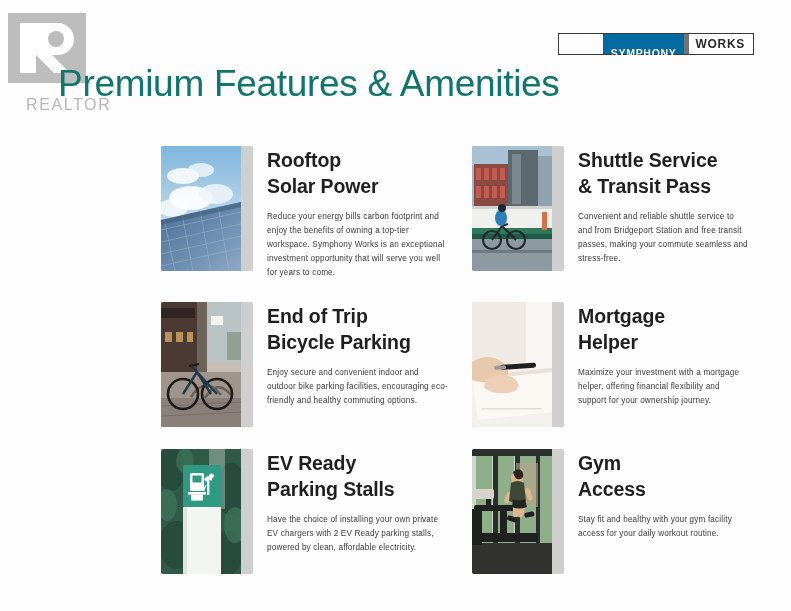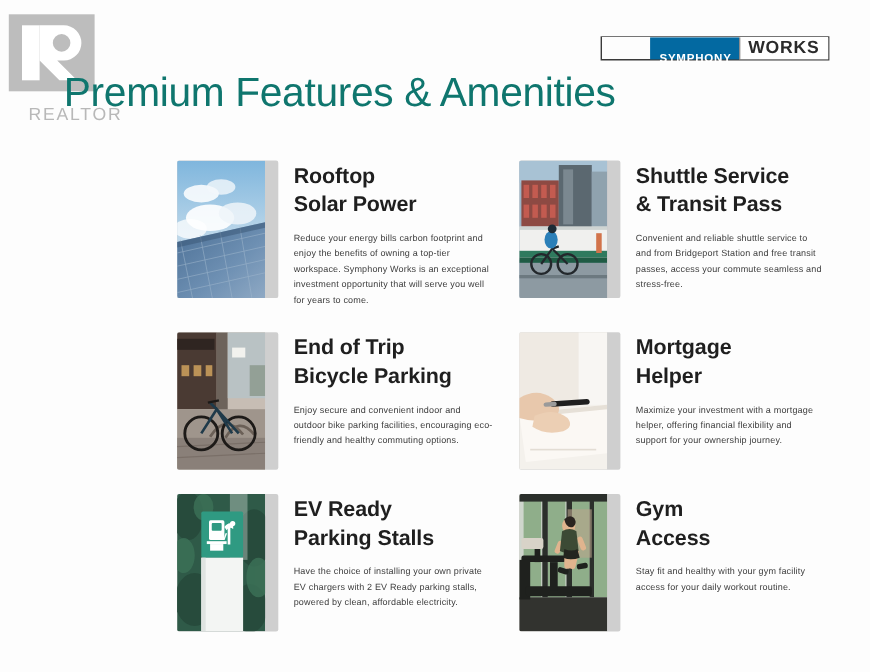--- a/index.html
+++ b/index.html
@@ -42,25 +42,25 @@
   .brand-logo .part-dark {
     background:#0369a1; color:#ffffff;
     font-size:10.5px; font-weight:bold;
     letter-spacing:0.7px;
     display:flex; align-items:center;
     padding:18px 7px 0 8px;
     margin-left:44px;
   }
   .brand-logo .part-light {
     background:#ffffff; color:#2b2b2b;
-    font-size:16px; font-weight:bold;
+    font-size:12px; font-weight:bold;
     letter-spacing:0.7px;
     display:flex; align-items:center;
     padding:0 8px 0 7px;
-    border-left:1px solid #737373;
+    border-left:5px solid #737373;
   }
 
   
   .page-title {
     position:absolute; left:58px; top:63px;
     font-size:37px;
     font-weight:normal;
     color:#0f766e;
     letter-spacing:-0.3px;
     white-space:nowrap;
@@ -208,21 +208,21 @@
             <path d="M30 80 L36 78" stroke="#23282c" stroke-width="2" fill="none"></path>
           </g>
           <ellipse cx="29" cy="72" rx="6" ry="8" fill="#2b7fb8"></ellipse>
           <circle cx="30" cy="62" r="4" fill="#1d2b36"></circle>
           <rect x="70" y="66" width="5" height="18" fill="#d2734a"></rect>
         </svg>
       </div>
       <div class="feature-text">
         <div class="feature-title">Shuttle Service
 &amp; Transit Pass</div>
-        <div class="feature-body">Convenient and reliable shuttle service to and from Bridgeport Station and free transit passes, access your commute seamless and stress-free.</div>
+        <div class="feature-body">Convenient and reliable shuttle service to and from Bridgeport Station and free transit passes, making your commute seamless and stress-free.</div>
       </div>
     </div>
 
     <div class="feature-card col-left">
       <div class="feature-thumb">
         <svg viewBox="0 0 80 125" preserveAspectRatio="none">
           <rect width="80" height="125" fill="#c7bdb4"></rect>
           <rect x="0" y="0" width="36" height="70" fill="#4a3a33"></rect>
           <rect x="0" y="6" width="34" height="10" fill="#2f2521"></rect>
           <g fill="#d8a860" opacity=".8">

